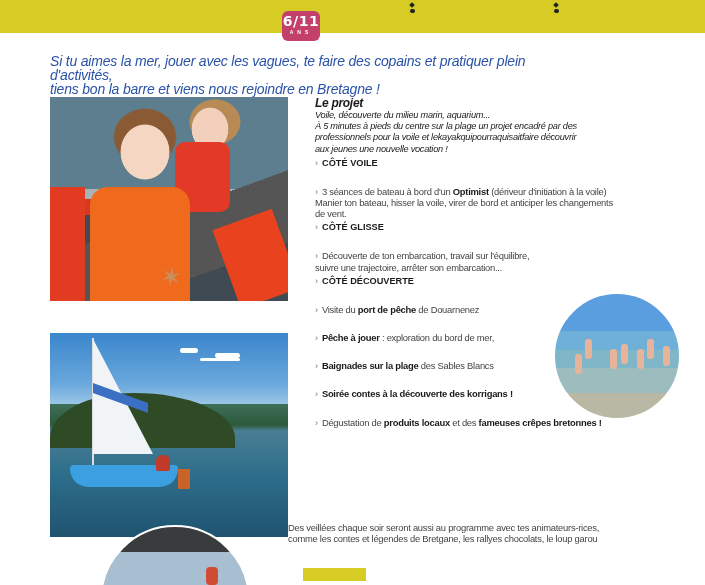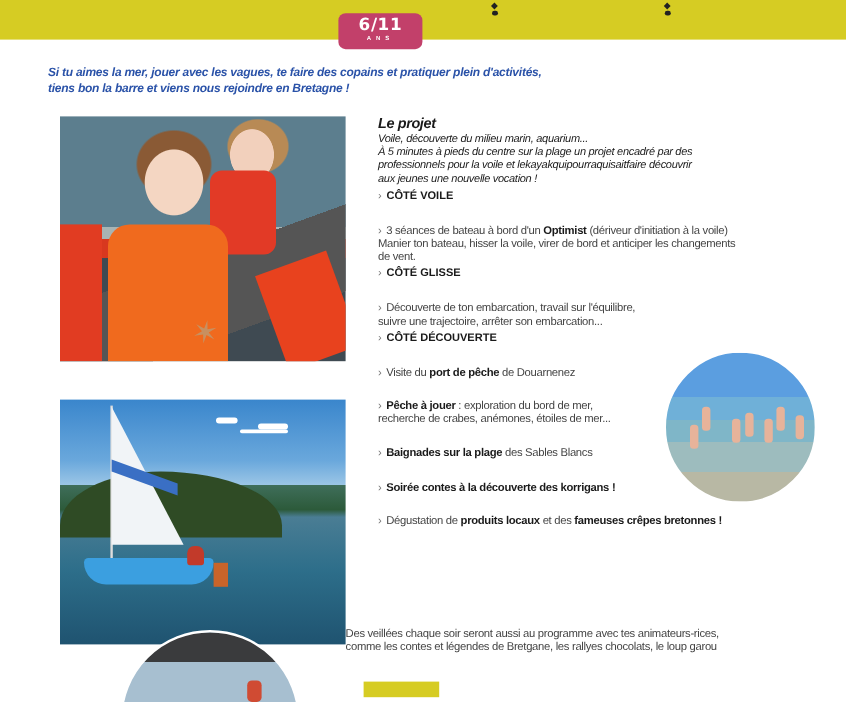--- a/index.html
+++ b/index.html
@@ -4,25 +4,25 @@
   <style>
     * { box-sizing: border-box; margin: 0; padding: 0; }
     html, body { width: 705px; height: 585px; overflow: hidden; background: #ffffff; }
     body { position: relative; font-family: "Liberation Sans", sans-serif; color: #2b2b2b; }
 
     .top-band { position: absolute; left: 0; top: 0; width: 705px; height: 33px; background: #d6cc23; }
     .marker { position: absolute; top: 3px; width: 6px; }
     .marker .d1 { width: 4px; height: 4px; background: #222; transform: rotate(45deg); margin: 0 auto 2px; }
     .marker .d2 { width: 5px; height: 4px; background: #222; border-radius: 2px; margin: 0 auto; }
 
-    .age-badge { position: absolute; left: 282px; top: 11px; width: 70px; height: 30px; background: #c2406a; border-radius: 6px; color: #fff; text-align: center; }
+    .age-badge { position: absolute; left: 282px; top: 11px; width: 38px; height: 30px; background: #c2406a; border-radius: 6px; color: #fff; text-align: center; }
     .age-badge .range { font-family: "DejaVu Sans", sans-serif; font-weight: bold; font-size: 14px; line-height: 16px; margin-top: 2px; letter-spacing: 0.5px; }
     .age-badge .unit { font-size: 5px; letter-spacing: 4px; line-height: 7px; font-weight: bold; }
 
-    .intro { position: absolute; left: 40px; top: 54px; width: 520px; color: #2a52a8; font-weight: bold; font-style: italic; font-size: 10px; line-height: 14px; letter-spacing: -0.2px; }
+    .intro { position: absolute; left: 50px; top: 54px; width: 520px; color: #2a52a8; font-weight: normal; font-style: italic; font-size: 14px; line-height: 14px; letter-spacing: -0.2px; }
 
     .photo { position: absolute; overflow: hidden; }
     .photo-kids-boat { left: 50px; top: 97px; width: 238px; height: 204px;
       background:
         radial-gradient(ellipse 40px 45px at 95px 55px, #f4d6c2 60%, transparent 62%),
         radial-gradient(ellipse 55px 50px at 95px 40px, #8a5a35 55%, transparent 58%),
         radial-gradient(ellipse 30px 35px at 160px 32px, #f2d0bc 60%, transparent 62%),
         radial-gradient(ellipse 45px 40px at 165px 25px, #b88a55 55%, transparent 58%),
         linear-gradient(160deg, transparent 0 55%, #555 55% 80%, transparent 80%),
         linear-gradient(180deg, #5c7e8e 0 45%, #a8b4b4 45% 50%, #d8381f 50% 58%, #3f4a52 58% 100%);
@@ -147,21 +147,20 @@
     <span class="chev">›</span><span>Découverte de ton embarcation, travail sur l'équilibre,</span><br>
     <span>suivre une trajectoire, arrêter son embarcation...</span>
   </div>
 
   <div class="cat"><span class="chev">›</span><span>CÔTÉ DÉCOUVERTE</span></div>
   <div class="item narrow">
     <span class="chev">›</span><span>Visite du </span><b>port de pêche</b><span> de Douarnenez</span>
   </div>
   <div class="item narrow">
     <span class="chev">›</span><b>Pêche à jouer</b><span> : exploration du bord de mer,</span><br>
-    <span>recherche de crabes, anémones, étoiles de mer...</span>
   </div>
   <div class="item narrow">
     <span class="chev">›</span><b>Baignades sur la plage</b><span> des Sables Blancs</span>
   </div>
   <div class="item">
     <span class="chev">›</span><b>Soirée contes à la découverte des korrigans !</b>
   </div>
   <div class="item">
     <span class="chev">›</span><span>Dégustation de </span><b>produits locaux</b><span> et des </span><b>fameuses crêpes bretonnes !</b>
   </div>

